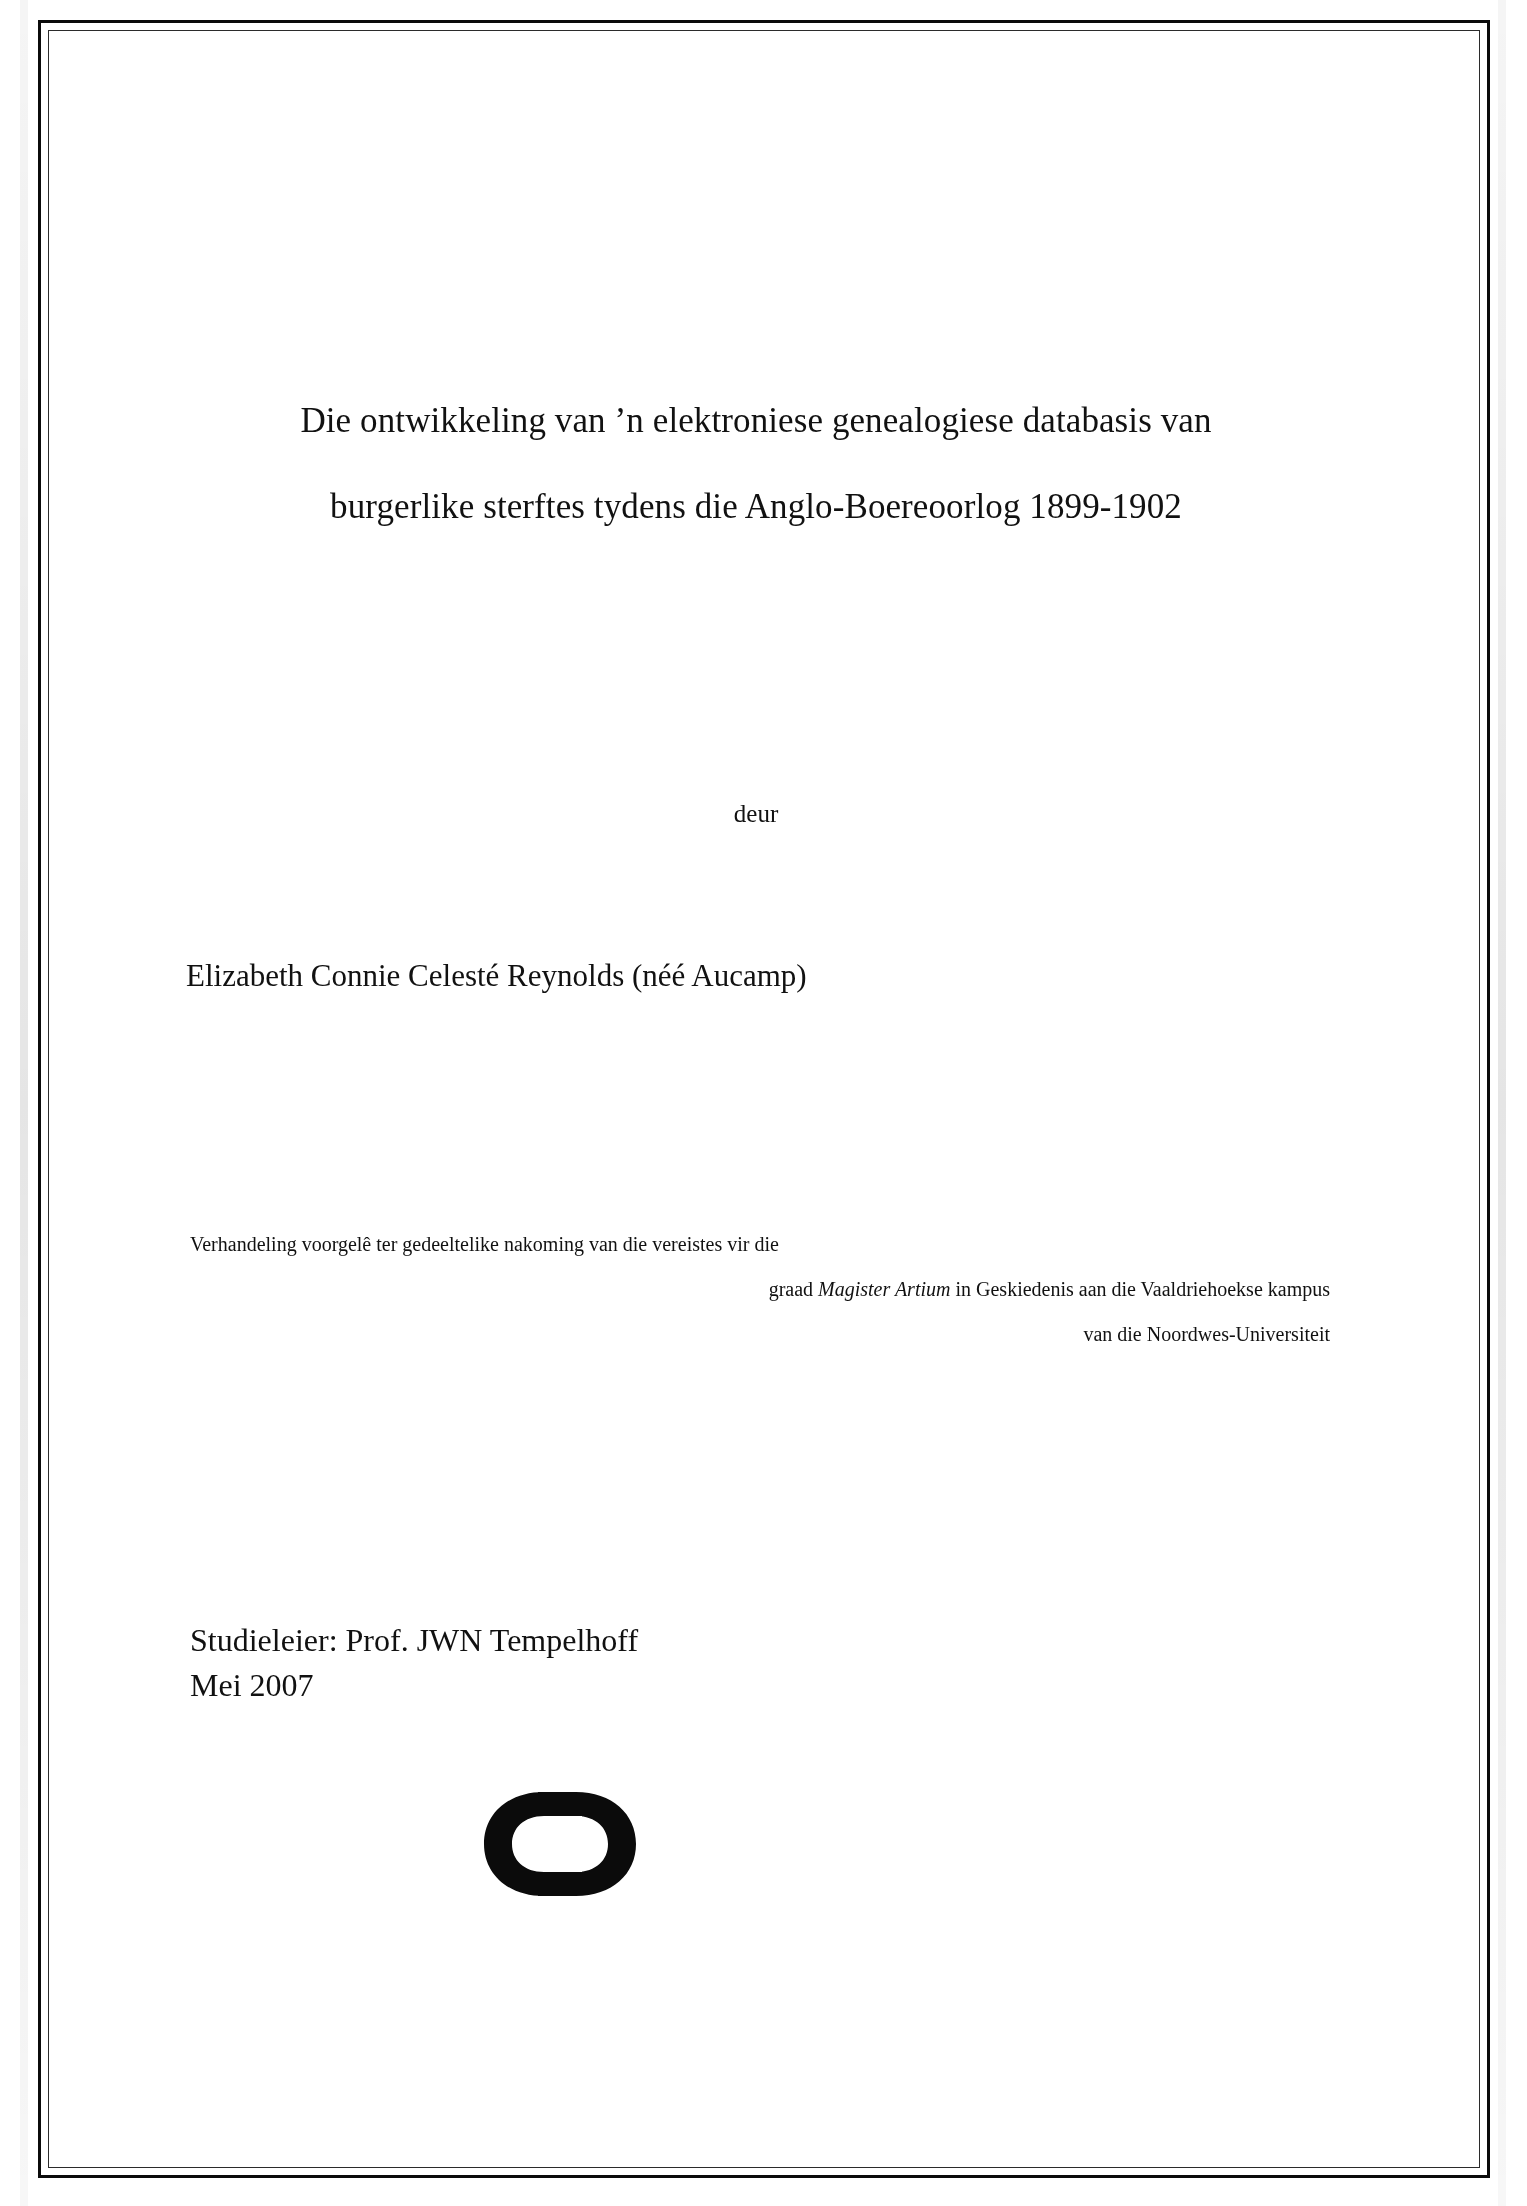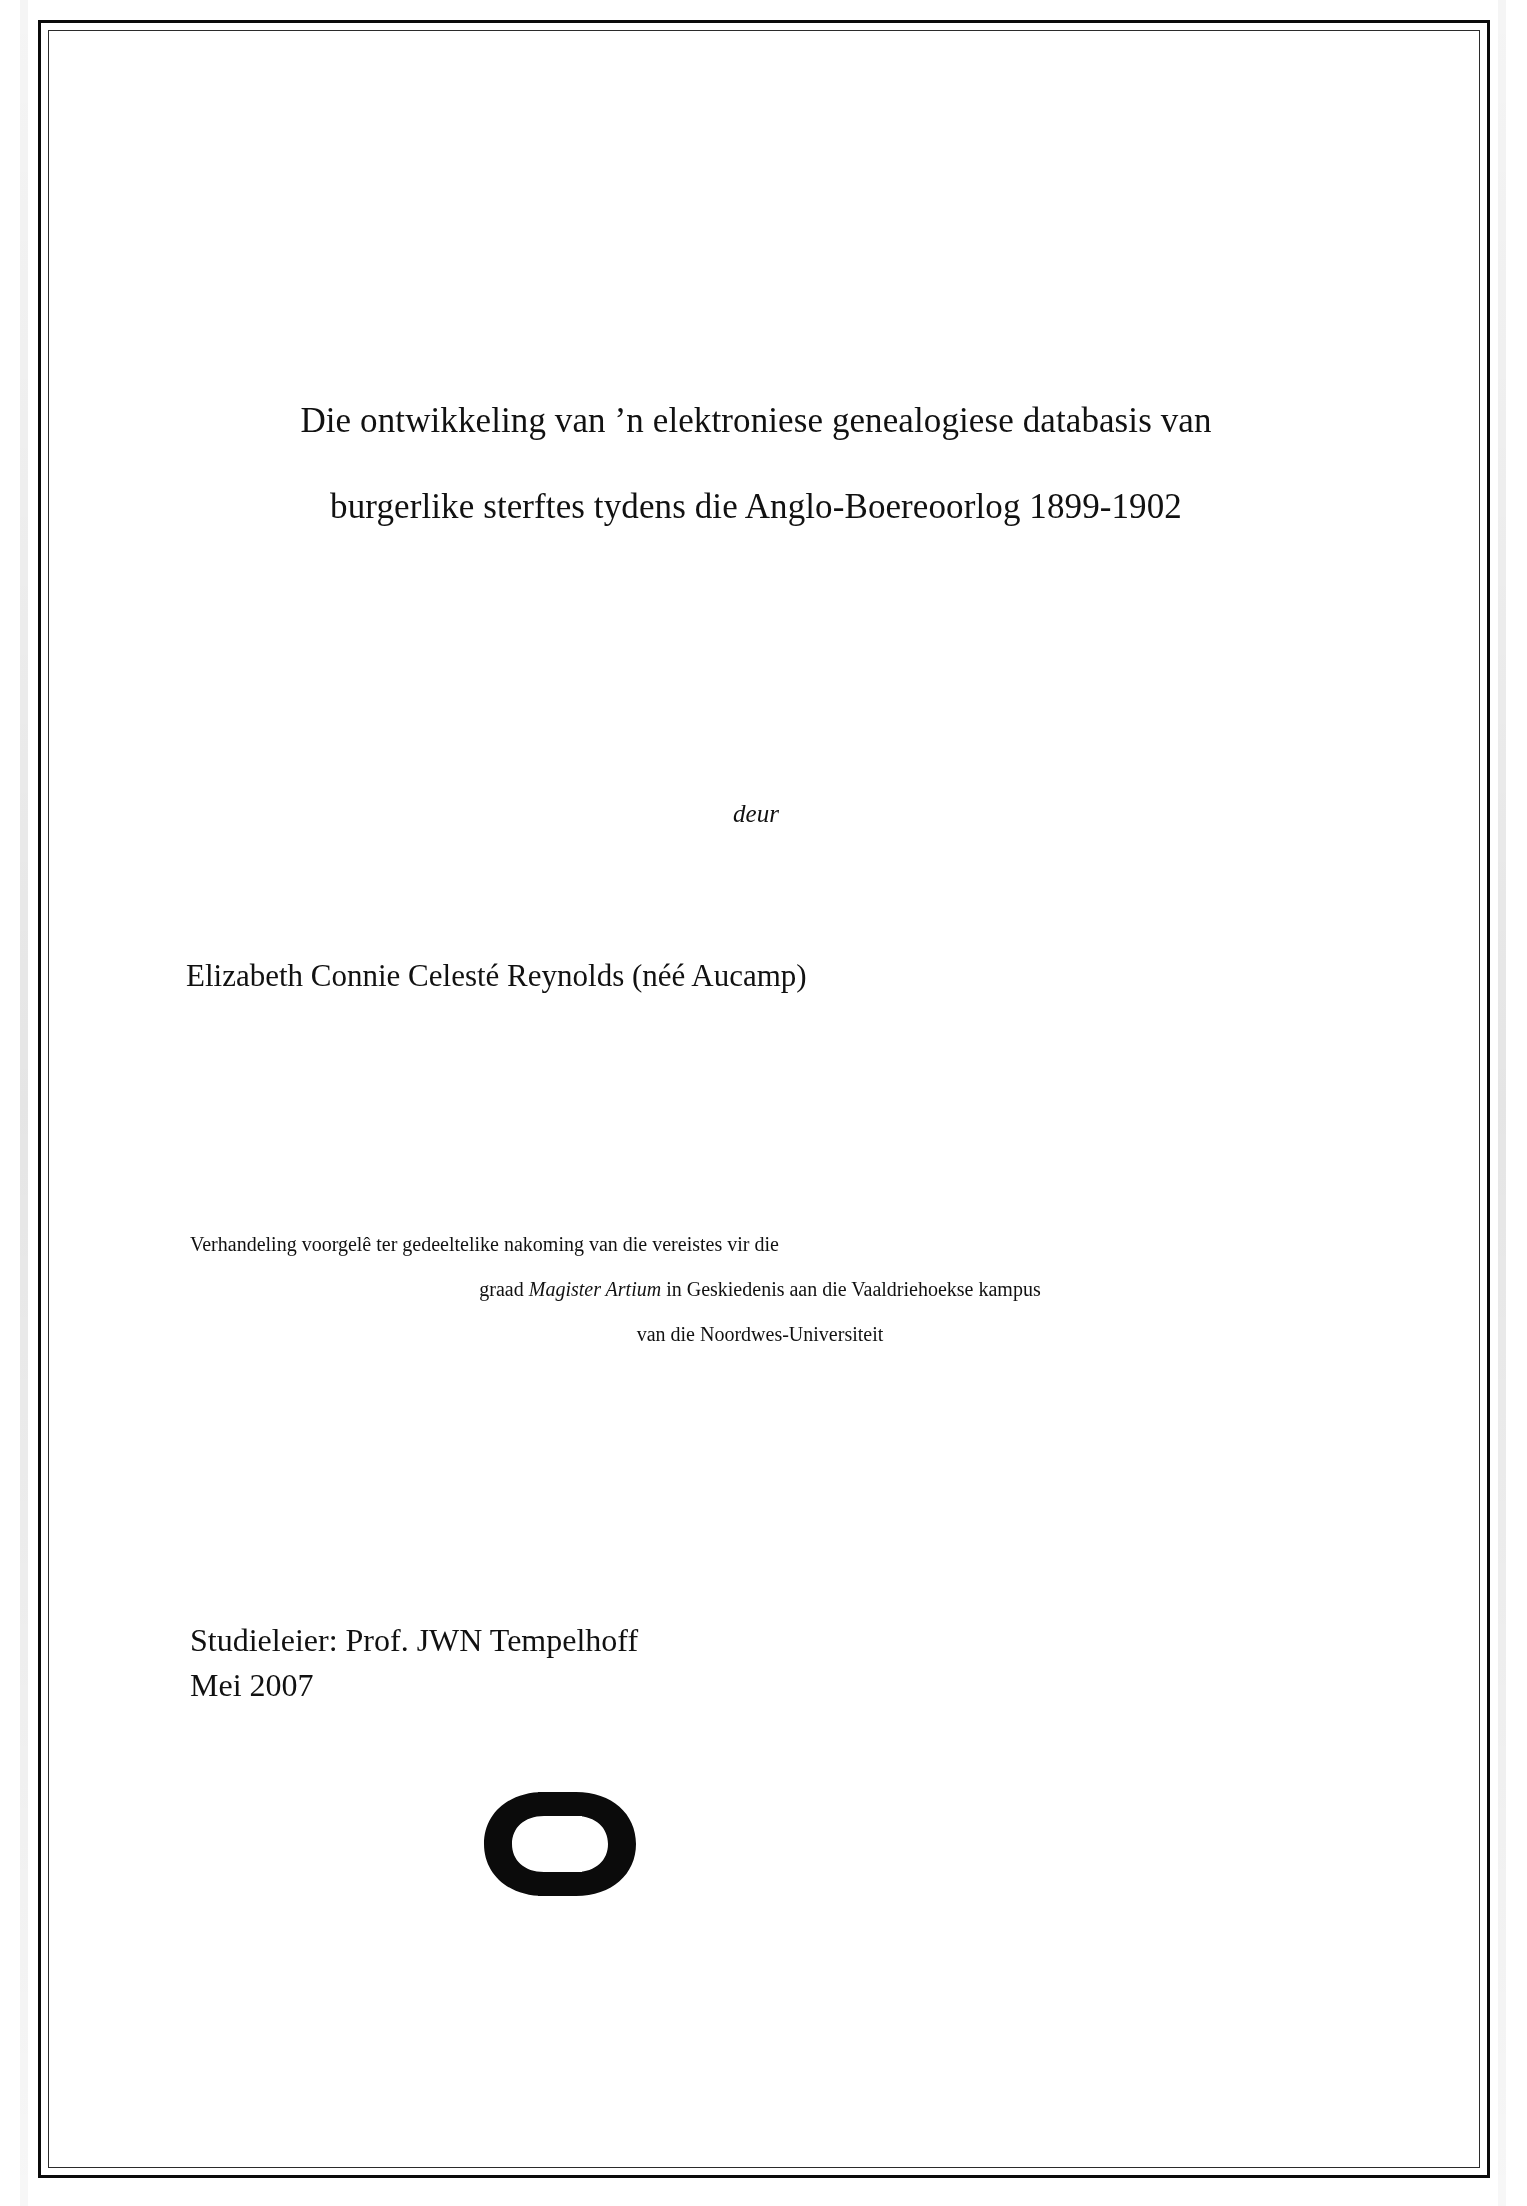--- a/index.html
+++ b/index.html
@@ -63,21 +63,20 @@
     letter-spacing: 0.1px;
   }
 
   .byline-label {
     position: absolute;
     left: 0;
     top: 800px;
     width: 1140px;
     text-align: center;
     font-size: 25px;
-    font-style: italic;
   }
 
   .author {
     position: absolute;
     left: 0;
     top: 958px;
     width: 1140px;
     text-align: left;
     font-size: 31px;
   }
@@ -88,21 +87,21 @@
     top: 1222px;
     width: 1140px;
     font-size: 20px;
     line-height: 45px;
   }
   .statement .just {
     text-align: justify;
     text-justify: inter-word;
   }
   .statement .l2, .statement .l3 {
-    text-align: center;
+    text-align: right;
   }
   .statement em {
     font-style: italic;
   }
 
   .supervisor-block {
     position: absolute;
     left: 4px;
     top: 1618px;
     width: 1000px;

